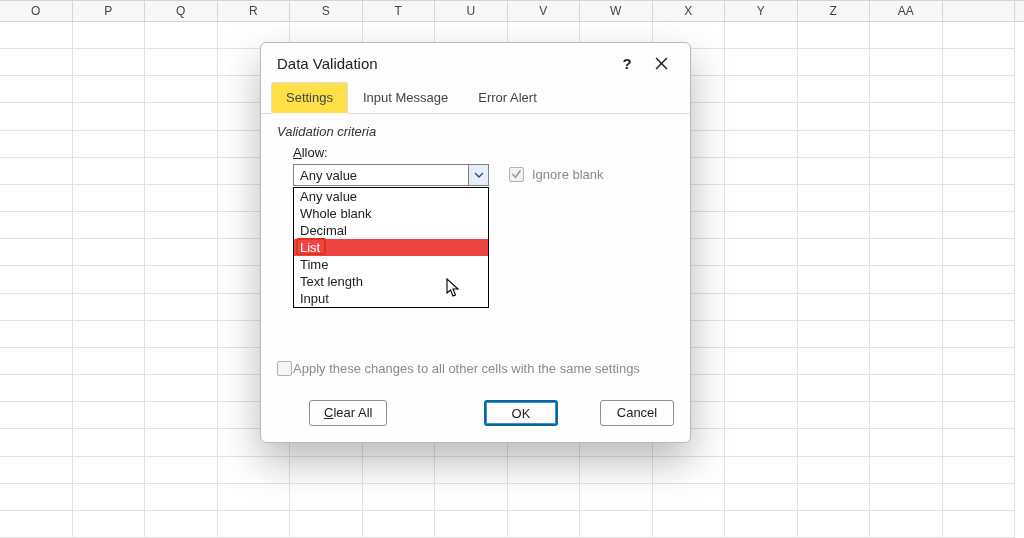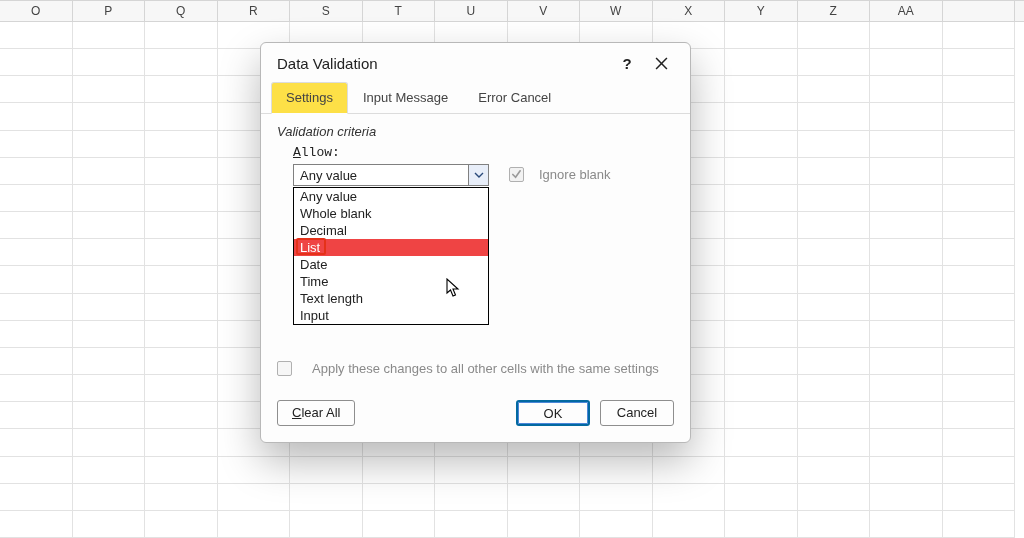--- a/index.html
+++ b/index.html
@@ -118,21 +118,20 @@
   }
 
   .criteria-block {
     padding-left: 16px;
     position: relative;
     height: 210px;
   }
   .field-label {
     font-size: 13px;
     color: #222;
-    font-family: Liberation Mono, monospace;
   }
   .underline-accel { text-decoration: underline; }
 
   .combo {
     margin-top: 4px;
     width: 196px; height: 22px;
     border: 1px solid #808080;
     display: flex;
     align-items: stretch;
     background: #fff;
@@ -177,35 +176,35 @@
     width: 30px; height: 17px;
     border: 2px solid #e53119;
     border-radius: 2px;
     pointer-events: none;
   }
 
   .ignore-blank {
     position: absolute;
     left: 232px;
     top: 22px;
-    display: flex; align-items: center; gap: 15px;
+    display: flex; align-items: center; gap: 8px;
     color: #8a8a8a;
   }
   .cb {
     width: 15px; height: 15px;
     border: 1px solid #b0b0b0;
     border-radius: 2px;
     background: #f2f2f2;
     display: flex; align-items: center; justify-content: center;
   }
   .cb svg { width: 11px; height: 11px; }
   .ignore-blank .cb svg path { stroke: #9a9a9a; }
 
   .apply-row {
-    display: flex; align-items: center; gap: 20px;
+    display: flex; align-items: center; gap: 1px;
     color: #8a8a8a;
     margin-top: 6px;
   }
   .apply-row .cb { background: #f6f6f6; }
 
   .button-bar {
     display: flex;
     align-items: center;
     padding: 10px 16px 16px 16px;
     gap: 10px;
@@ -214,20 +213,21 @@
     height: 26px;
     min-width: 74px;
     padding: 0 14px;
     border: 1px solid #8e8e8e;
     border-radius: 3px;
     background: #fdfdfd;
     font-size: 13px;
     text-align: center;
     line-height: 24px;
     cursor: default;
+    margin-left: 32px;
   }
   .push.primary {
     border: 2px solid #0369a1;
     box-shadow: inset 0 0 0 1px #4a86d8;
   }
   .spacer { flex: 1; }
 
   
   .cursor {
     position: absolute;
@@ -573,21 +573,21 @@
     <div class="btn-close">
       <svg viewBox="0 0 12 12" width="13" height="13">
         <path d="M1 1 L11 11 M11 1 L1 11" stroke="#222" stroke-width="1.4" fill="none"></path>
       </svg>
     </div>
   </div>
 
   <div class="tabstrip" id="tabstrip">
       <div class="tab active">Settings</div>
       <div class="tab">Input Message</div>
-      <div class="tab">Error Cancel</div>
+      <div class="tab">Error Alert</div>
     </div>
 
   <div class="content">
     <div class="section-label">Validation criteria</div>
 
     <div class="criteria-block">
 
       <div class="field-label">
         <span class="underline-accel">A</span><span>llow:</span>
       </div>
@@ -599,21 +599,20 @@
             <path d="M1 3 L5 7 L9 3" stroke="#2a4a7a" stroke-width="1.4" fill="none"></path>
           </svg>
         </div>
       </div>
 
       <div class="dropdown" id="allow-dropdown">
           <div class="opt">Any value</div>
           <div class="opt">Whole blank</div>
           <div class="opt">Decimal</div>
           <div class="opt hot">List<span class="redbox"></span></div>
-          <div class="opt">Date</div>
           <div class="opt">Time</div>
           <div class="opt">Text length</div>
           <div class="opt">Input</div>
         </div>
 
       <div class="ignore-blank">
         <div class="cb">
           <svg viewBox="0 0 12 12">
             <path d="M2 6 L5 9 L10 2" stroke-width="1.8" fill="none" stroke-linecap="round"></path>
           </svg>

